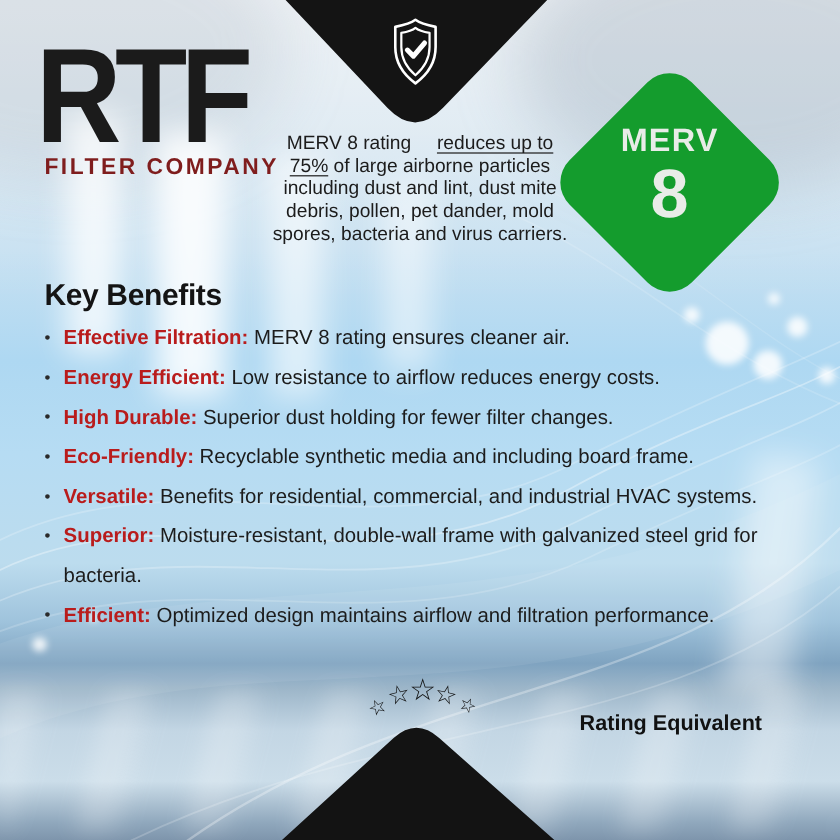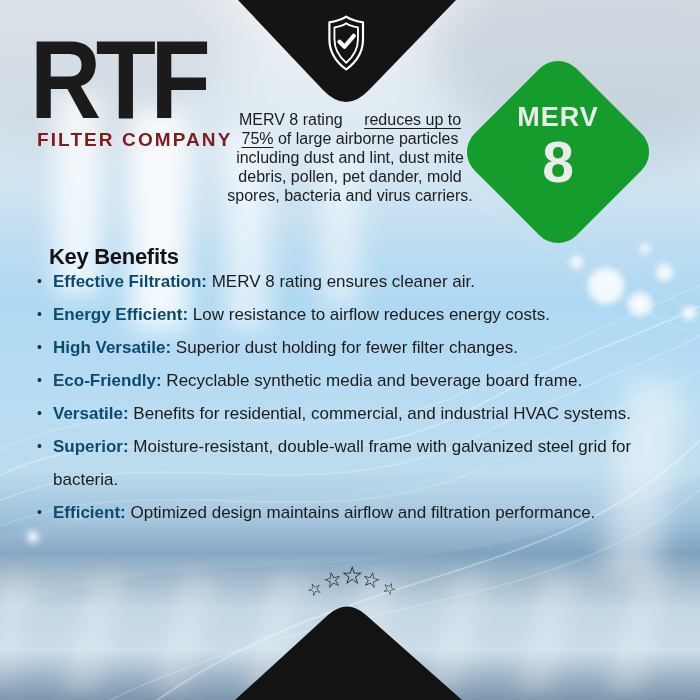--- a/index.html
+++ b/index.html
@@ -55,31 +55,31 @@
   }
   .diamond-inner{
     position:absolute;inset:0;transform:rotate(-45deg);
     display:flex;flex-direction:column;align-items:center;justify-content:center;
     color:#e9ece8;padding-bottom:10px;box-sizing:border-box;
   }
   .diamond-merv{font-size:27px;font-weight:800;letter-spacing:1px;line-height:1;}
   .diamond-num{font-size:57px;font-weight:800;line-height:1;margin-top:3px;}
   
   .kb-heading{
-    position:absolute;left:33px;top:228px;margin:16px;
-    font-size:22px;font-weight:800;letter-spacing:-.3px;color:#141414;
+    position:absolute;left:33px;top:228px;margin:4px;
+    font-size:25px;font-weight:800;letter-spacing:-.3px;color:#141414;
   }
   .kb-list{
     position:absolute;left:36px;top:265px;width:660px;
     margin:0;padding:0;list-style:none;
     font-size:17px;line-height:33px;color:#1c1c1c;
   }
   .kb-list li{position:relative;padding-left:17px;}
   .kb-list .dot{position:absolute;left:1px;top:0;font-size:14px;color:#2a2a2a;}
-  .kb-list b{font-weight:700;color:#0c4a6e;}
+  .kb-list b{font-weight:700;color:#b91c1c;}
   
   .peak{position:absolute;left:228px;top:598px;}
   .stars{position:absolute;left:303px;top:562px;width:100px;height:44px;}
   .stars span{position:absolute;color:#101010;line-height:1;display:block;}
   .st1{left:4px;top:19px;font-size:17px;transform:rotate(-26deg);}
   .st2{left:20px;top:7px;font-size:21px;transform:rotate(-13deg);}
   .st3{left:38px;top:1px;font-size:25px;}
   .st4{left:59px;top:7px;font-size:21px;transform:rotate(13deg);}
   .st5{left:79px;top:19px;font-size:16px;transform:rotate(26deg);}
   
@@ -142,34 +142,35 @@
     <div class="diamond-inner">
       <div class="diamond-merv">MERV</div>
       <div class="diamond-num">8</div>
     </div>
   </div>
 
   <h2 class="kb-heading">Key Benefits</h2>
   <ul class="kb-list">
     <li><span class="dot">•</span><b>Effective Filtration:</b><span> MERV 8 rating ensures cleaner air.</span></li>
     <li><span class="dot">•</span><b>Energy Efficient:</b><span> Low resistance to airflow reduces energy costs.</span></li>
-    <li><span class="dot">•</span><b>High Versatile:</b><span> Superior dust holding for fewer filter changes.</span></li>
-    <li><span class="dot">•</span><b>Eco-Friendly:</b><span> Recyclable synthetic media and beverage board frame.</span></li>
+    <li><span class="dot">•</span><b>High Durable:</b><span> Superior dust holding for fewer filter changes.</span></li>
+    <li><span class="dot">•</span><b>Eco-Friendly:</b><span> Recyclable synthetic media and including board frame.</span></li>
     <li><span class="dot">•</span><b>Versatile:</b><span> Benefits for residential, commercial, and industrial HVAC systems.</span></li>
     <li><span class="dot">•</span><b>Superior:</b><span> Moisture-resistant, double-wall frame with galvanized steel grid for bacteria.</span></li>
     <li><span class="dot">•</span><b>Efficient:</b><span> Optimized design maintains airflow and filtration performance.</span></li>
   </ul>
 
   <div class="stars">
     <span class="st1">☆</span>
     <span class="st2">☆</span>
     <span class="st3">☆</span>
     <span class="st4">☆</span>
     <span class="st5">☆</span>
   </div>
   <svg class="peak" width="240" height="102" viewBox="0 0 240 102">
     <path d="M7,102 L100,17 Q119,0 138,17 L234,102 Z" fill="#131313"></path>
   </svg>
 
   <div class="rating">
+    <div class="rating-title">Rating Equivalent</div>
   </div>
 
 </div>
 
 </body></html>

